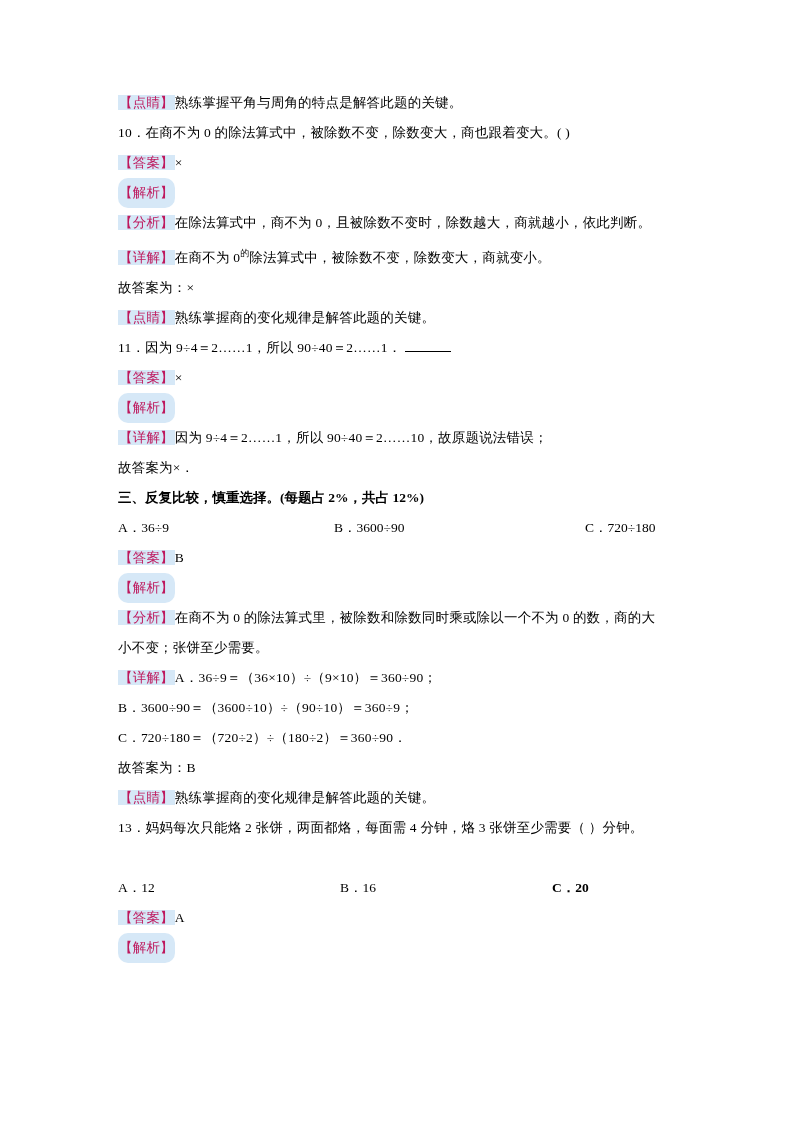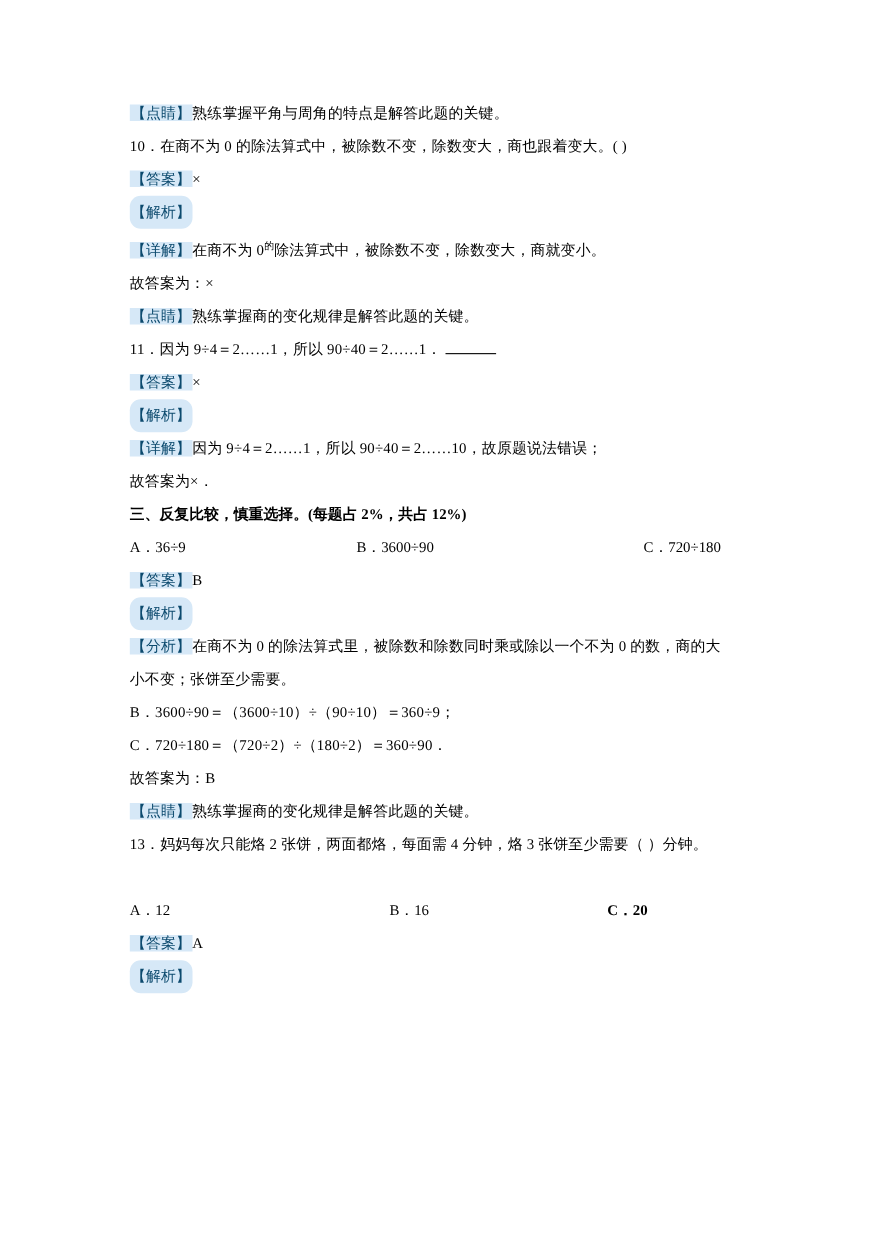--- a/index.html
+++ b/index.html
@@ -21,21 +21,21 @@
     box-sizing: border-box;
     padding: 88px 118px 60px 118px;
   }
   .line {
     font-size: 13.5px;
     line-height: 30px;
     white-space: nowrap;
     letter-spacing: 0.2px;
   }
   .tag {
-    color: #0c4a6e;
+    color: #be185d;
     background: #d6e8f7;
     padding: 0 1px;
   }
   .tag-only {
     display: inline-block;
     border-radius: 10px;
   }
   .sect-title {
     font-size: 13.5px;
     line-height: 30px;
@@ -47,23 +47,23 @@
     font-size: 13.5px;
     line-height: 30px;
     height: 30px;
     white-space: nowrap;
   }
   .opts span {
     position: absolute;
     top: 0;
   }
   .sp-a { left: 0px; }
-  .sp-b { left: 206px; }
+  .sp-b { left: 216px; }
   .sp-c { left: 467px; }
-  .sp-b2 { left: 236px; text-align: center; }
+  .sp-b2 { left: 222px; text-align: center; }
   .sp-c2 { left: 434px; font-weight: bold; }
   .gap-blank {
     display: inline-block;
     border-bottom: 1px solid #000;
     width: 46px;
     height: 13px;
     margin-left: 4px;
   }
   .sup {
     font-size: 9px;
@@ -87,20 +87,23 @@
   </div>
 
   <div class="line">
     <span class="tag">【答案】</span><span>×</span>
   </div>
 
   <div class="line">
     <span class="tag tag-only">【解析】</span>
   </div>
 
+  <div class="line">
+    <span class="tag">【分析】</span><span>在除法算式中，商不为 0，且被除数不变时，除数越大，商就越小，依此判断。</span>
+  </div>
 
   <div class="line">
     <span class="tag">【详解】</span><span>在商不为 0</span><span class="sup">的</span><span>除法算式中，被除数不变，除数变大，商就变小。</span>
   </div>
 
   <div class="line">
     <span>故答案为：×</span>
   </div>
 
   <div class="line">
@@ -147,20 +150,23 @@
   </div>
 
   <div class="line">
     <span class="tag">【分析】</span><span>在商不为 0 的除法算式里，被除数和除数同时乘或除以一个不为 0 的数，商的大</span>
   </div>
 
   <div class="line">
     <span>小不变；张饼至少需要。</span>
   </div>
 
+  <div class="line">
+    <span class="tag">【详解】</span><span>A．36÷9＝（36×10）÷（9×10）＝360÷90；</span>
+  </div>
 
   <div class="line">
     <span>B．3600÷90＝（3600÷10）÷（90÷10）＝360÷9；</span>
   </div>
 
   <div class="line">
     <span>C．720÷180＝（720÷2）÷（180÷2）＝360÷90．</span>
   </div>
 
   <div class="line">

